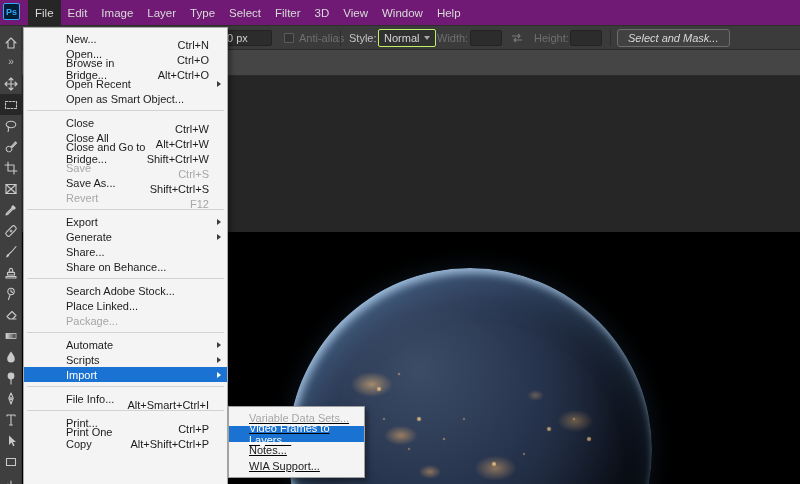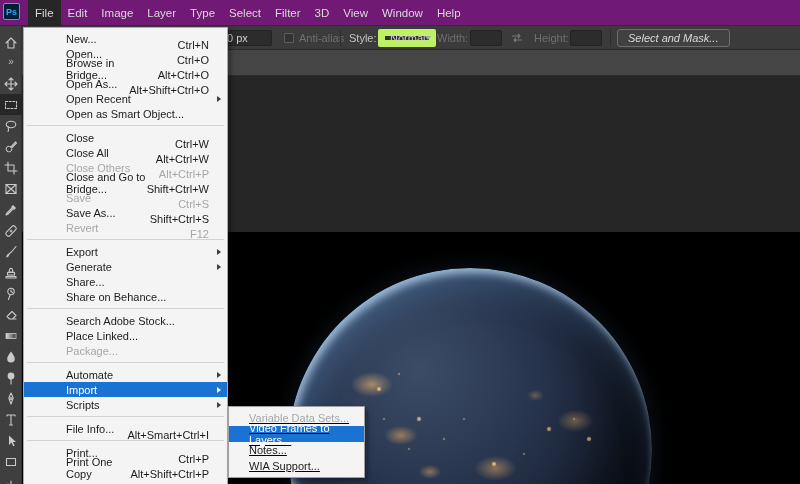--- a/index.html
+++ b/index.html
@@ -26,21 +26,21 @@
   .opt { position:absolute; top:0; height:24px; display:flex; align-items:center;
          font-size:11px; }
   .field { background:#2c2c2c; border:1px solid #232323; border-radius:2px;
            height:16px; color:#cfcfcf; font-size:11px; display:flex;
            align-items:center; padding:0 4px; }
   .lbl-dim { color:#6f6f6f; }
   .lbl-lit { color:#c3c3c3; }
   .vdiv { position:absolute; top:4px; width:1px; height:16px; background:#2d2d2d; }
   .checkbox { width:10px; height:10px; border:1px solid #5c5c5c; border-radius:1px;
               background:#333; margin-right:5px; }
-  .dropdown { background:#303030; border:7px solid #bef264; border-radius:2px;
+  .dropdown { background:#303030; border:1px solid #bef264; border-radius:2px;
               height:18px; color:#d4d4d4; font-size:11px; display:flex;
               align-items:center; padding:0 5px; width:58px; justify-content:space-between; }
   .chev { width:0; height:0; border-left:3.5px solid transparent;
           border-right:3.5px solid transparent; border-top:4px solid #a8a8a8; }
   .btn { border:1px solid #6d6d6d; border-radius:3px; background:#414141;
          color:#d8d8d8; font-size:11px; height:18px; display:flex;
          align-items:center; padding:0 10px;font-style:italic; }
 
   
   .toolbar { position:absolute; left:0; top:26px; width:22px; height:458px;
@@ -318,42 +318,34 @@
     </div>
     <div class="mi">
       <span>Open...</span>
       <span class="sc">Ctrl+O</span>
     </div>
     <div class="mi">
       <span>Browse in Bridge...</span>
       <span class="sc">Alt+Ctrl+O</span>
     </div>
     <div class="mi">
-      <span>Open As...</span>
-      <span class="sc">Alt+Shift+Ctrl+O</span>
-    </div>
-    <div class="mi">
       <span>Open Recent</span>
       <span class="arr"></span>
     </div>
     <div class="mi">
       <span>Open as Smart Object...</span>
     </div>
     <div class="msep"></div>
     <div class="mi">
       <span>Close</span>
       <span class="sc">Ctrl+W</span>
     </div>
     <div class="mi">
       <span>Close All</span>
       <span class="sc">Alt+Ctrl+W</span>
-    </div>
-    <div class="mi disabled">
-      <span>Close Others</span>
-      <span class="sc">Alt+Ctrl+P</span>
     </div>
     <div class="mi">
       <span>Close and Go to Bridge...</span>
       <span class="sc">Shift+Ctrl+W</span>
     </div>
     <div class="mi disabled">
       <span>Save</span>
       <span class="sc">Ctrl+S</span>
     </div>
     <div class="mi">
@@ -387,26 +379,26 @@
       <span>Place Linked...</span>
     </div>
     <div class="mi disabled">
       <span>Package...</span>
     </div>
     <div class="msep"></div>
     <div class="mi">
       <span>Automate</span>
       <span class="arr"></span>
     </div>
+    <div class="mi">
+      <span>Scripts</span>
+      <span class="arr"></span>
+    </div>
     <div class="mi hl">
       <span>Import</span>
-      <span class="arr"></span>
-    </div>
-    <div class="mi">
-      <span>Scripts</span>
       <span class="arr"></span>
     </div>
     <div class="msep"></div>
     <div class="mi">
       <span>File Info...</span>
       <span class="sc">Alt+Smart+Ctrl+I</span>
     </div>
     <div class="msep"></div>
     <div class="mi">
       <span>Print...</span>

